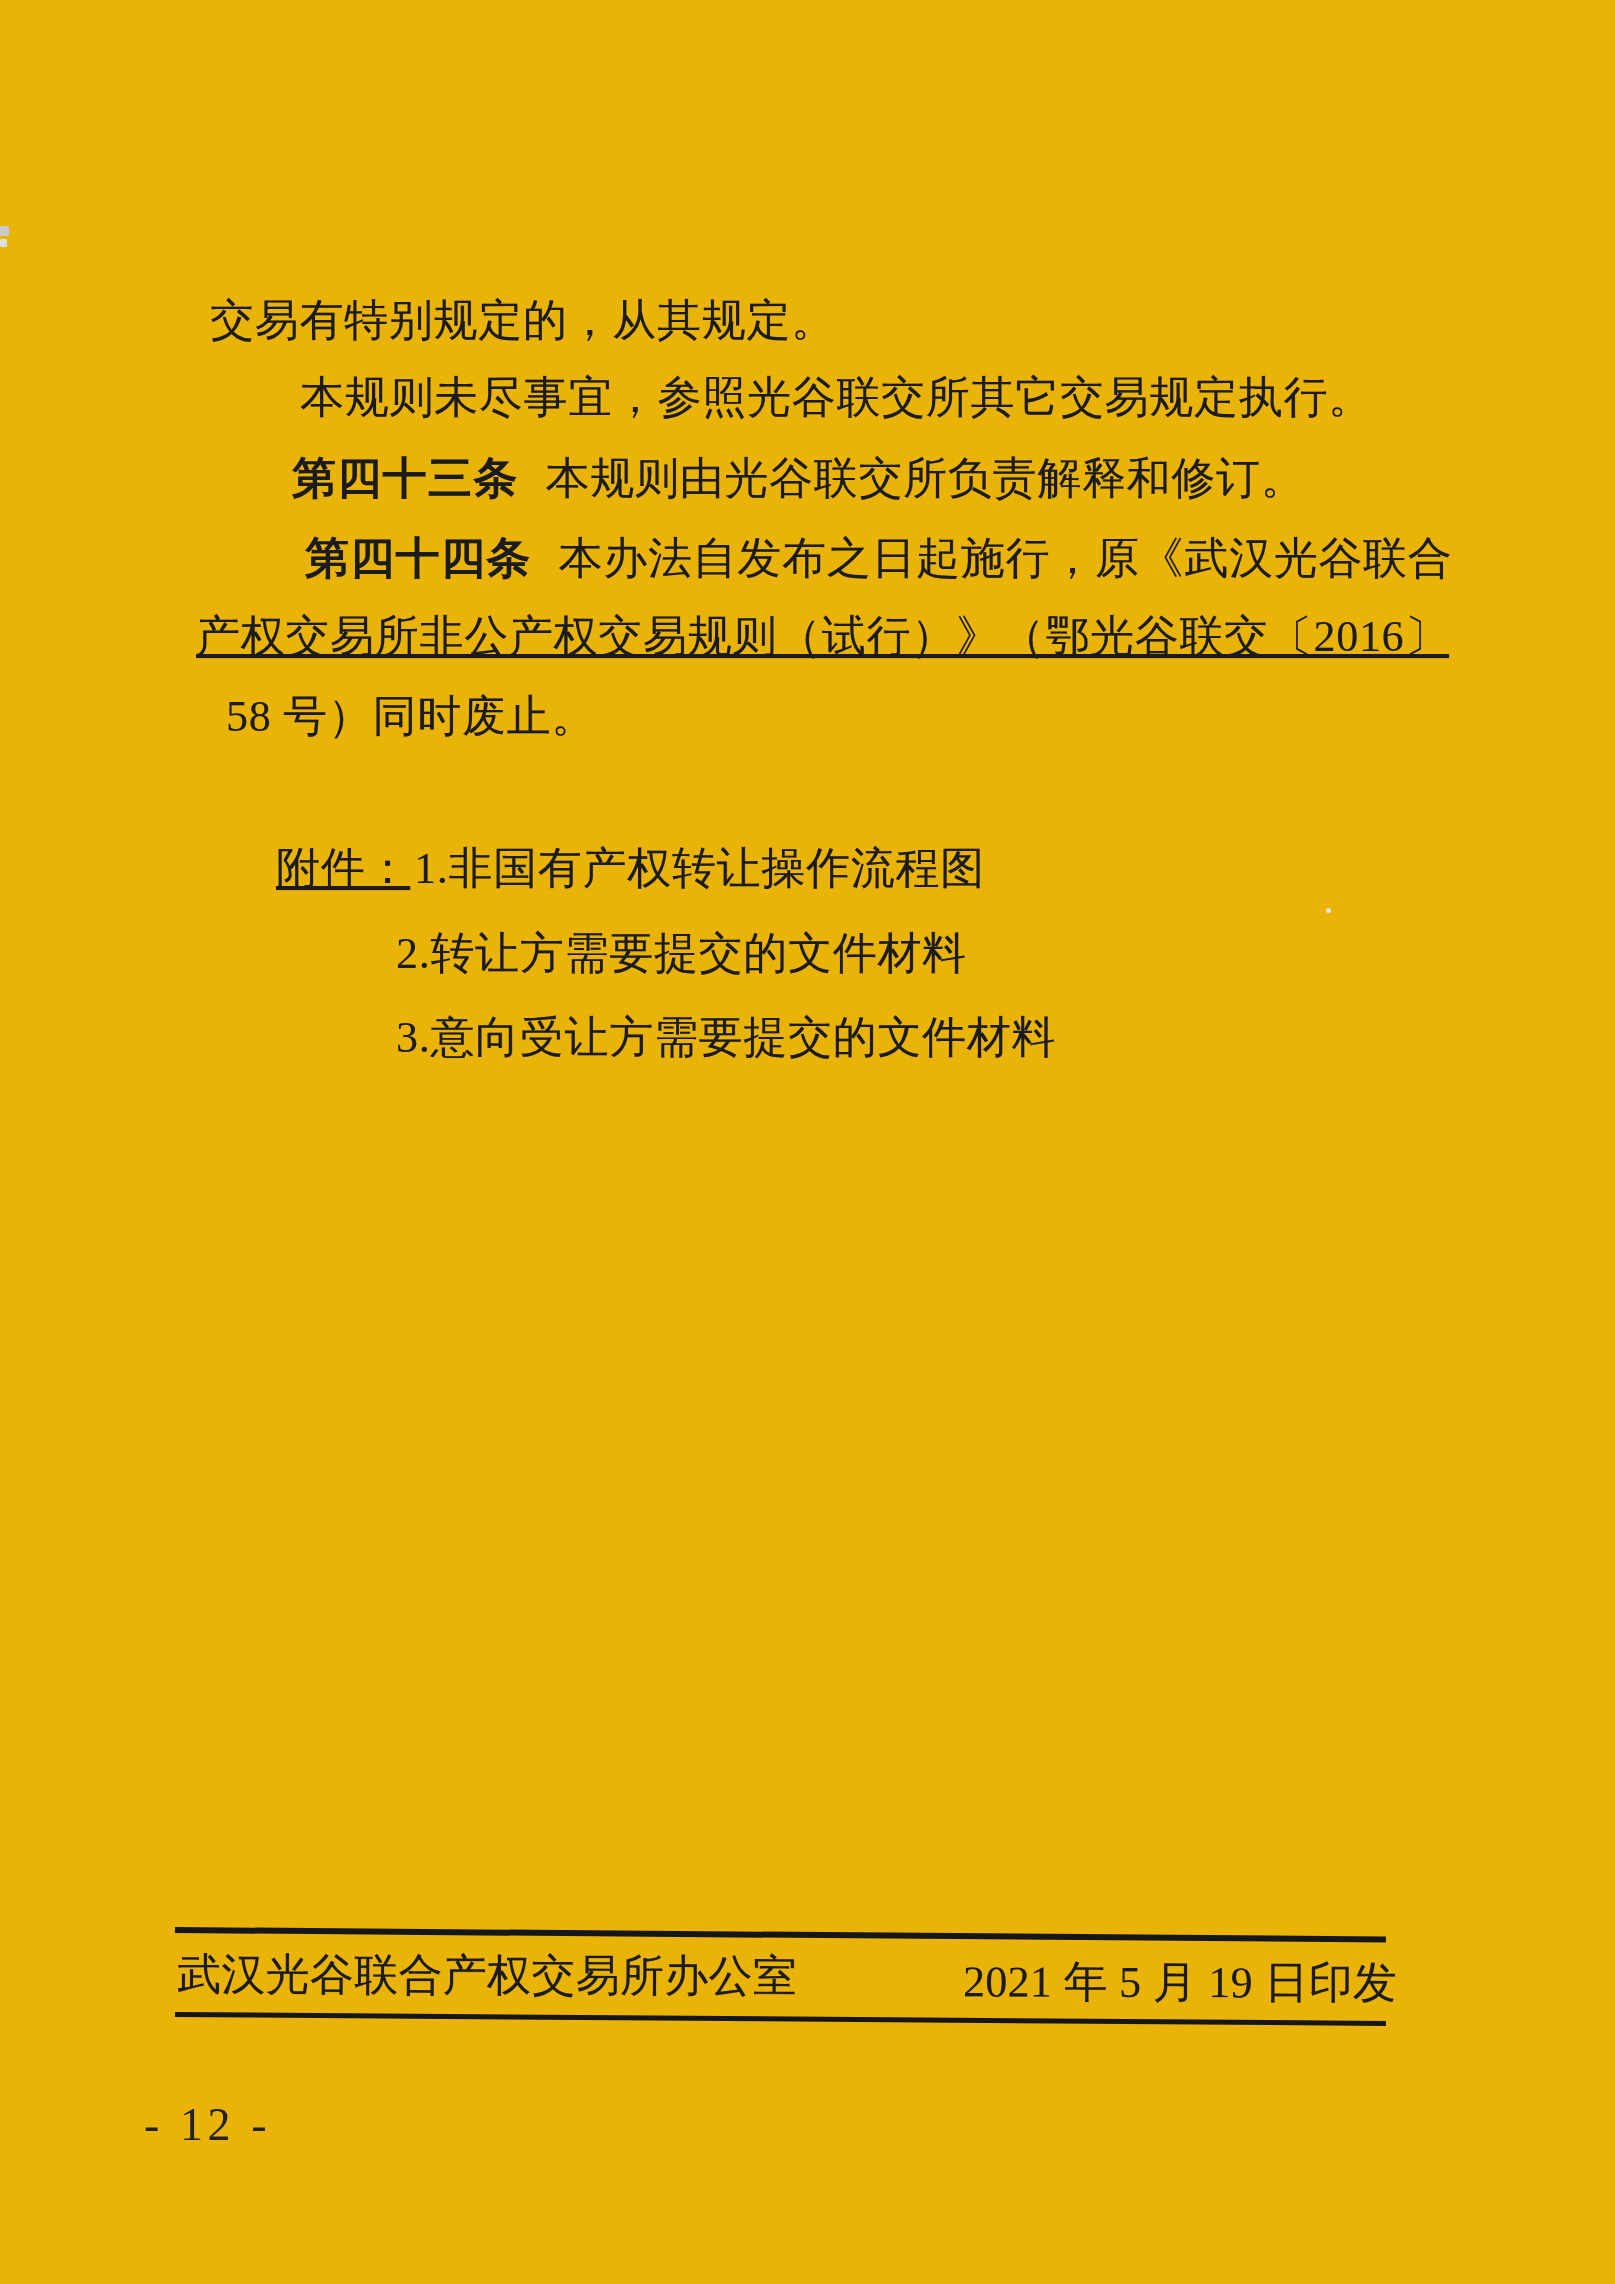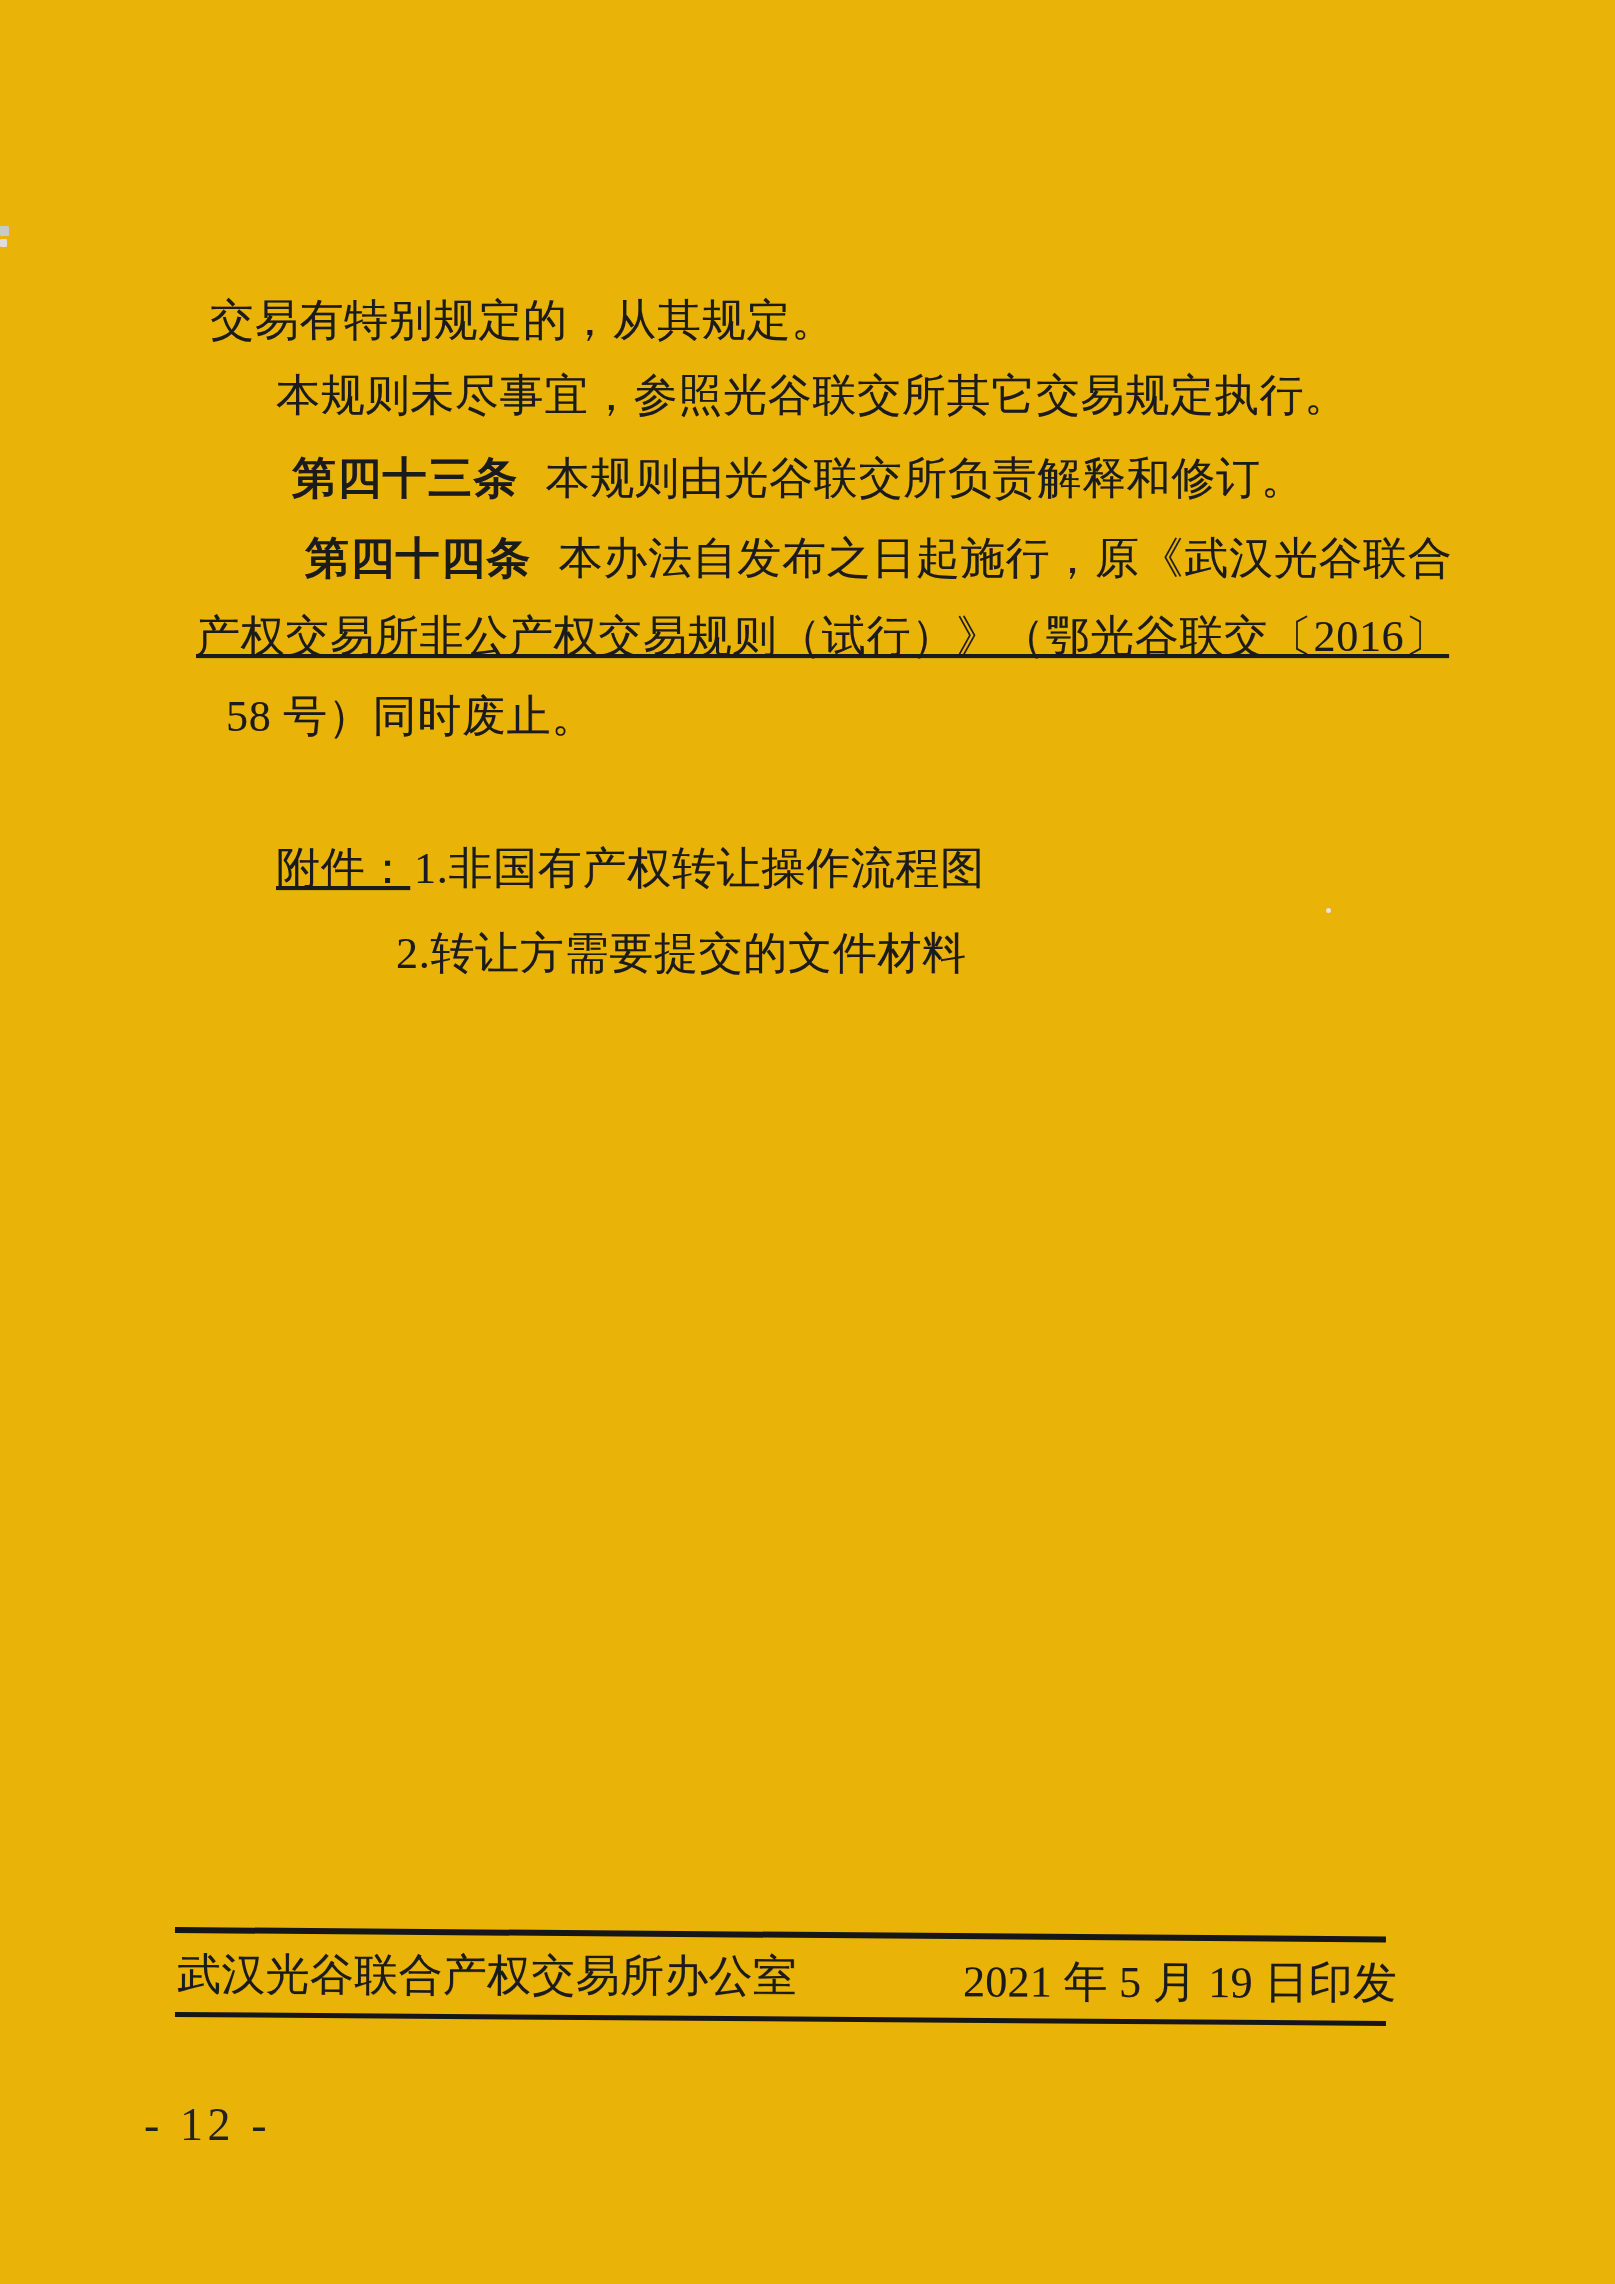--- a/index.html
+++ b/index.html
@@ -105,34 +105,35 @@
 <body>
 
 <div class="page">
 
   <div class="smudge-a"></div>
   <div class="smudge-b"></div>
   <div class="speck"></div>
 
   <p class="ln" style="left:210px; top:299px;">交易有特别规定的，从其规定。</p>
 
-  <p class="ln" style="left:276px; top:376px;font-family:Liberation Mono, monospace;">本规则未尽事宜，参照光谷联交所其它交易规定执行。</p>
+  <p class="ln" style="left:300px; top:376px;">本规则未尽事宜，参照光谷联交所其它交易规定执行。</p>
 
   <p class="ln" style="left:292px; top:456px;"><span class="hei">第四十三条</span><span>本规则由光谷联交所负责解释和修订。</span></p>
 
   <p class="ln" style="left:305px; top:536px;"><span class="hei">第四十四条</span><span>本办法自发布之日起施行，原《武汉光谷联合</span></p>
 
   <p class="ln" style="left:196px; top:615px;text-decoration:underline;">产权交易所非公产权交易规则（试行）》（鄂光谷联交〔2016〕</p>
 
   <p class="ln" style="left:214px; top:695px;margin-left:12px;">58 号）同时废止。</p>
 
   <p class="ln" style="left:276px; top:847px;"><span class="attach-label">附件：</span><span>1.非国有产权转让操作流程图</span></p>
 
   <p class="ln" style="left:396px; top:932px;">2.转让方需要提交的文件材料</p>
 
+  <p class="ln" style="left:396px; top:1016px;">3.意向受让方需要提交的文件材料</p>
 
   <div class="rule rule-top"></div>
 
   <div class="footer-office">武汉光谷联合产权交易所办公室</div>
 
   <div class="footer-date">2021 年 5 月 19 日印发</div>
 
   <div class="rule rule-bottom"></div>
 
   <div class="page-number">- 12 -</div>

